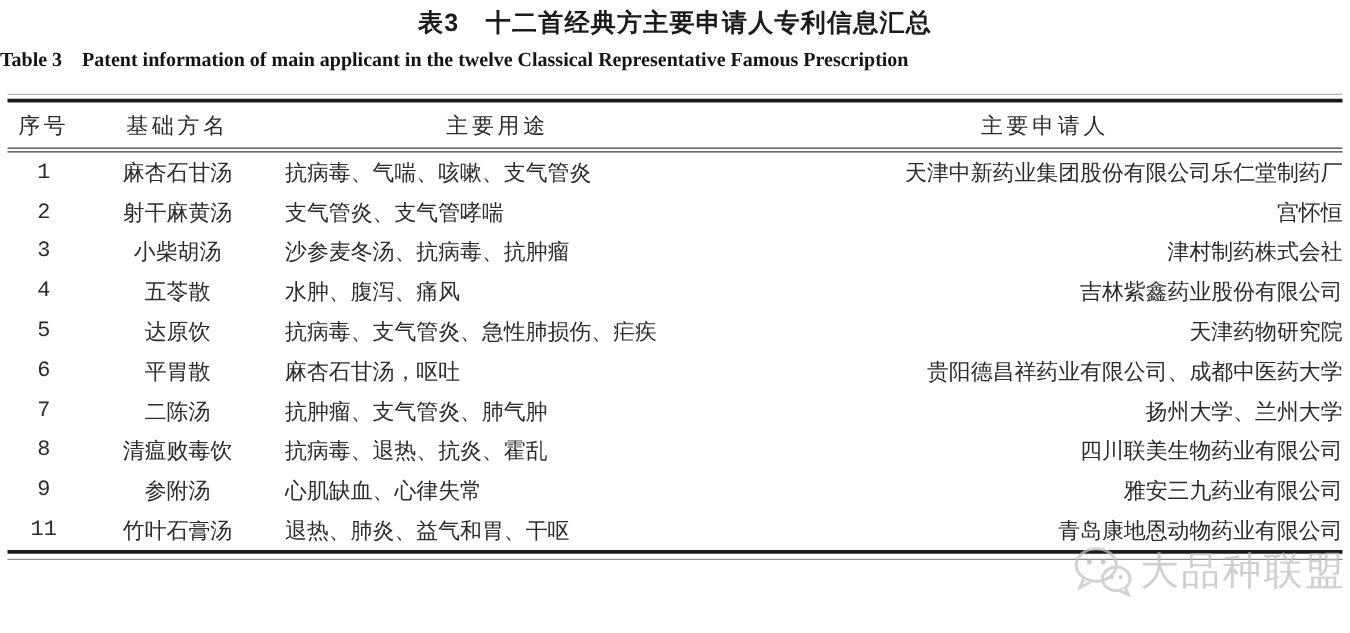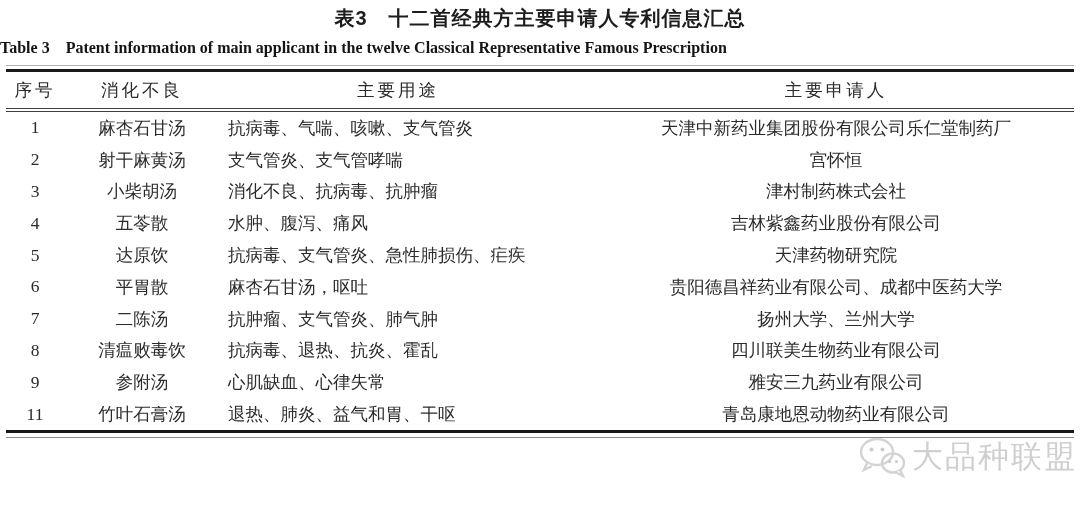--- a/index.html
+++ b/index.html
@@ -37,21 +37,22 @@
     font-family: "Liberation Serif", serif;
     font-weight: bold;
     font-size: 16px;
     color: #141414;
     white-space: pre;
   }
   .table-wrap {
     position: absolute;
     left: 6px;
     right: 6px;
-    top: 65px;
+    top: 75px;
+    font-family: Liberation Mono, monospace;
   }
   .rule-thin-top {
     border-top: 1px solid #b3b3b3;
     height: 0;
     margin-bottom: 3px;
   }
   table.patent {
     width: 100%;
     border-collapse: collapse;
     table-layout: fixed;
@@ -77,21 +78,21 @@
     font-size: 17.5px;
     height: 31.8px;
     padding: 0;
     color: #2b2b2b;
     white-space: nowrap;
     overflow: hidden;
   }
   .col-no        { width: 58px;  text-align: center; }
   .col-name      { width: 156px; text-align: center; }
   .col-use       { width: 340px; text-align: left; padding-left: 8px !important; }
-  .col-applicant {               text-align: center; padding-left: 30px !important; }
+  .col-applicant {               text-align: right; padding-left: 30px !important; }
   th.col-use, th.col-applicant { text-align: center; }
 
   .watermark {
     position: absolute;
     left: 858px;
     top: 436px;
     display: flex;
     align-items: center;
     gap: 6px;
     opacity: 0.72;
@@ -110,42 +111,42 @@
 
 <div class="caption-zh">表3　十二首经典方主要申请人专利信息汇总</div>
 <div class="caption-en">Table 3　Patent information of main applicant in the twelve Classical Representative Famous Prescription</div>
 
 <div class="table-wrap">
   <div class="rule-thin-top"></div>
   <table class="patent">
     <thead>
       <tr>
         <th class="col-no">序号</th>
-        <th class="col-name">消化不良</th>
+        <th class="col-name">基础方名</th>
         <th class="col-use">主要用途</th>
         <th class="col-applicant">主要申请人</th>
       </tr>
     </thead>
     <tbody>
         <tr>
           <td class="col-no">1</td>
           <td class="col-name">麻杏石甘汤</td>
           <td class="col-use">抗病毒、气喘、咳嗽、支气管炎</td>
           <td class="col-applicant">天津中新药业集团股份有限公司乐仁堂制药厂</td>
         </tr>
         <tr>
           <td class="col-no">2</td>
           <td class="col-name">射干麻黄汤</td>
           <td class="col-use">支气管炎、支气管哮喘</td>
           <td class="col-applicant">宫怀恒</td>
         </tr>
         <tr>
           <td class="col-no">3</td>
           <td class="col-name">小柴胡汤</td>
-          <td class="col-use">消化不良、抗病毒、抗肿瘤</td>
+          <td class="col-use">沙参麦冬汤、抗病毒、抗肿瘤</td>
           <td class="col-applicant">津村制药株式会社</td>
         </tr>
         <tr>
           <td class="col-no">4</td>
           <td class="col-name">五苓散</td>
           <td class="col-use">水肿、腹泻、痛风</td>
           <td class="col-applicant">吉林紫鑫药业股份有限公司</td>
         </tr>
         <tr>
           <td class="col-no">5</td>

